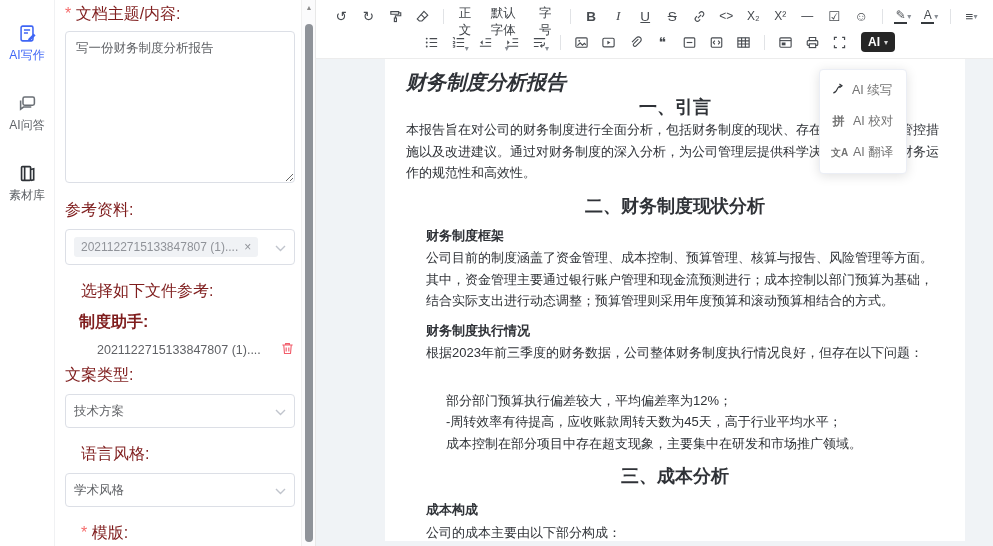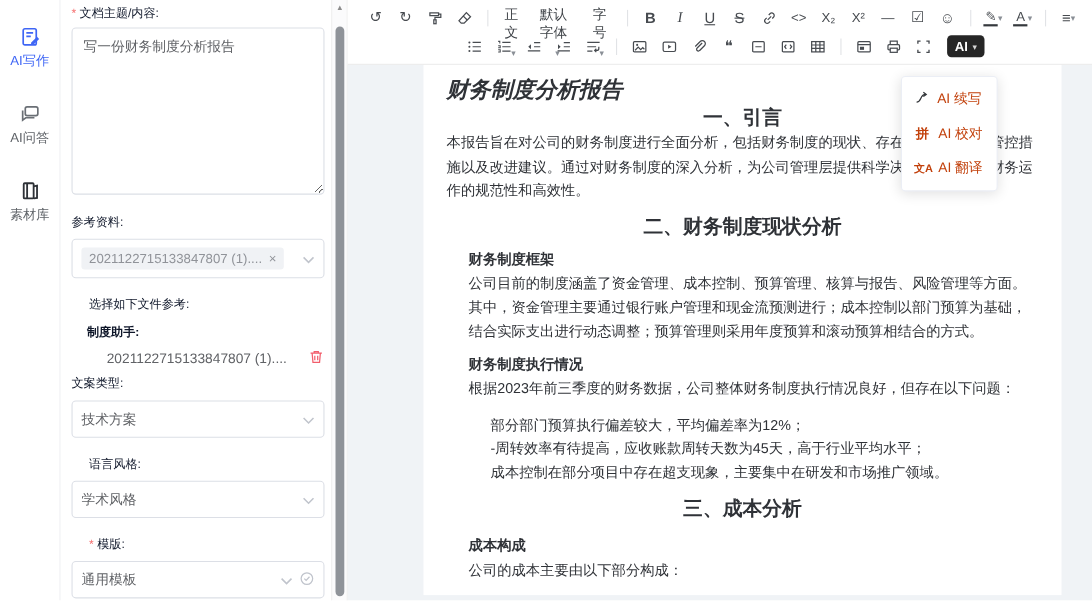--- a/index.html
+++ b/index.html
@@ -7,21 +7,21 @@
   .app{display:flex;width:993px;height:546px;}
 
   
   .rail{width:55px;box-sizing:border-box;background:#fff;display:flex;flex-direction:column;align-items:center;padding-top:24px;gap:30px;border-right:1px solid #f0f1f3;}
   .rail-item{display:flex;flex-direction:column;align-items:center;gap:4px;font-size:12px;color:#5f6368;cursor:pointer;}
   .rail-item svg{display:block;}
   .rail-item.active{color:#3f66f5;}
 
   
   .panel{width:246px;box-sizing:border-box;padding:4px 6px 0 10px;position:relative;}
-  .lbl{font-size:11px;color:#0f172a;margin-top:0;}
+  .lbl{font-size:16px;color:#7f1d1d;margin-top:0;}
   .req::before{content:"* ";color:#f56c6c;}
   .topic-area{width:100%;box-sizing:border-box;height:152px;margin-top:6px;border:1px solid #dcdfe6;border-radius:4px;resize:both;font-family:inherit;font-size:12.5px;color:#606266;padding:7px 10px;outline:none;line-height:18px;}
   .mt14{margin-top:14px;}.mt10{margin-top:10px;font-weight:bold;}.mt8{margin-top:8px;}.mt6{margin-top:6px;}.mt16{margin-top:16px;margin-left:16px;}
   .select{border:1px solid #dcdfe6;border-radius:4px;height:32px;display:flex;align-items:center;padding:0 8px;justify-content:space-between;background:#fff;cursor:pointer;}
   .select.tall{height:34px;}
   .sel-text{font-size:12.5px;color:#606266;}
   .chev{flex:0 0 auto;}
   .tag{background:#f0f2f5;border-radius:3px;display:flex;align-items:center;gap:6px;padding:3px 7px;font-size:12px;color:#909399;max-width:180px;}
   .tag .x{color:#909399;font-size:12px;cursor:pointer;line-height:1;}
   .indent1{padding-left:14px;}
@@ -56,25 +56,25 @@
 
   
   .doc-area{flex:1;background:#f0f3f6;position:relative;padding:0 28px 5px 69px;box-sizing:border-box;min-height:0;}
   .page{background:#fff;height:100%;box-sizing:border-box;padding:8px 21px 0;overflow:hidden;line-height:21.5px;font-size:13px;color:#2f3237;}
   .doc-title{font-size:20px;font-weight:bold;line-height:23px;margin-top:4px;font-style:italic;}
   .doc-h1{font-size:18px;font-weight:bold;line-height:22px;margin-top:2px;text-align:center;}
   .doc-h1.gap{margin-top:11px;}
   .doc-h2{font-weight:bold;margin-left:20px;margin-top:8px;}
   .doc-p{margin-top:1px;}
   .doc-p.ind{margin-left:20px;}
-  .doc-list{margin-left:40px;margin-top:12px;}
+  .doc-list{margin-left:40px;margin-top:26px;}
 
   
   .ai-menu{position:absolute;top:10px;right:86px;width:86px;background:#fff;border:1px solid #ebeef5;border-radius:4px;box-shadow:0 2px 12px rgba(0,0,0,.12);padding:5px 0;z-index:9;}
-  .ai-menu-item{display:flex;align-items:center;gap:7px;height:31px;padding:0 11px;font-size:12.5px;color:#c2410c;cursor:pointer;white-space:nowrap;}
+  .ai-menu-item{display:flex;align-items:center;gap:7px;height:31px;padding:0 11px;font-size:12.5px;color:#737373;cursor:pointer;white-space:nowrap;}
   .mi-glyph{font-size:12px;font-weight:bold;width:15px;text-align:center;flex:0 0 auto;}
   .ai-menu-item svg{flex:0 0 auto;}
 </style>
 </head>
 <body>
 
 <div class="app">
 
   <div class="rail">
     <div class="rail-item active">

